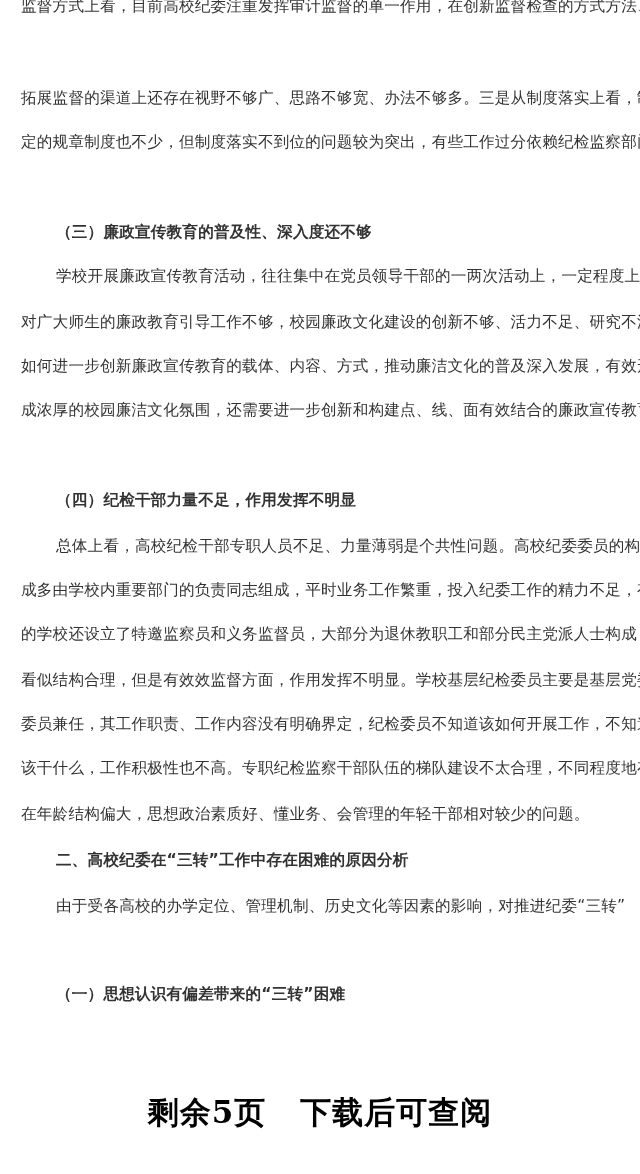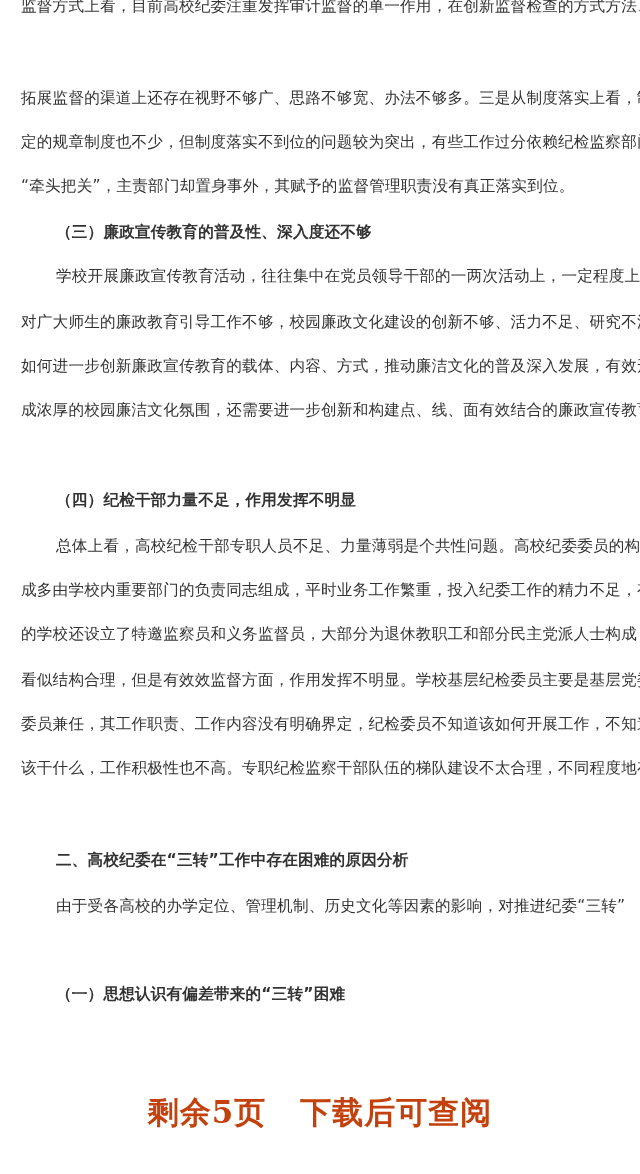--- a/index.html
+++ b/index.html
@@ -39,46 +39,46 @@
       color: #333333;
     }
     .footer-notice {
       position: absolute;
       left: 0;
       top: 1092px;
       width: 640px;
       text-align: center;
       font-size: 31px;
       font-weight: bold;
-      color: #c2410c;
+      color: #000000;
       letter-spacing: 1px;
       font-family: "DejaVu Serif", "Liberation Serif", serif;
     }
     .footer-notice .gap { display: inline-block; width: 34px; }
   </style>
 </head>
 <body>
 
 <div class="page">
   <div class="line" style="top:-4px">监督方式上看，目前高校纪委注重发挥审计监督的单一作用，在创新监督检查的方式方法、</div>
   <div class="line" style="top:88px">拓展监督的渠道上还存在视野不够广、思路不够宽、办法不够多。三是从制度落实上看，制</div>
   <div class="line" style="top:132px">定的规章制度也不少，但制度落实不到位的问题较为突出，有些工作过分依赖纪检监察部门</div>
-  <div class="line" style="top:176px">“牵头把关”，主责部门却置身事外，其赋予的监督管理职责没有真正落实到位。</div>
   <div class="line heading" style="top:222px">（三）廉政宣传教育的普及性、深入度还不够</div>
   <div class="line indent" style="top:266px">学校开展廉政宣传教育活动，往往集中在党员领导干部的一两次活动上，一定程度上</div>
   <div class="line" style="top:312px">对广大师生的廉政教育引导工作不够，校园廉政文化建设的创新不够、活力不足、研究不深。</div>
   <div class="line" style="top:356px">如何进一步创新廉政宣传教育的载体、内容、方式，推动廉洁文化的普及深入发展，有效形</div>
   <div class="line" style="top:400px">成浓厚的校园廉洁文化氛围，还需要进一步创新和构建点、线、面有效结合的廉政宣传教育</div>
   <div class="line heading" style="top:490px">（四）纪检干部力量不足，作用发挥不明显</div>
   <div class="line indent" style="top:536px">总体上看，高校纪检干部专职人员不足、力量薄弱是个共性问题。高校纪委委员的构</div>
   <div class="line" style="top:580px">成多由学校内重要部门的负责同志组成，平时业务工作繁重，投入纪委工作的精力不足，有</div>
   <div class="line" style="top:624px">的学校还设立了特邀监察员和义务监督员，大部分为退休教职工和部分民主党派人士构成，</div>
   <div class="line" style="top:670px">看似结构合理，但是有效效监督方面，作用发挥不明显。学校基层纪检委员主要是基层党委</div>
   <div class="line" style="top:714px">委员兼任，其工作职责、工作内容没有明确界定，纪检委员不知道该如何开展工作，不知道</div>
   <div class="line" style="top:758px">该干什么，工作积极性也不高。专职纪检监察干部队伍的梯队建设不太合理，不同程度地存</div>
+  <div class="line" style="top:804px">在年龄结构偏大，思想政治素质好、懂业务、会管理的年轻干部相对较少的问题。</div>
   <div class="line heading" style="top:850px">二、高校纪委在“三转”工作中存在困难的原因分析</div>
   <div class="line indent" style="top:896px">由于受各高校的办学定位、管理机制、历史文化等因素的影响，对推进纪委“三转”</div>
   <div class="line heading" style="top:984px">（一）思想认识有偏差带来的“三转”困难</div>
 
   <div class="footer-notice">
     <span>剩余5页</span><span class="gap"></span><span>下载后可查阅</span>
   </div>
 </div>
 
 </body></html>

